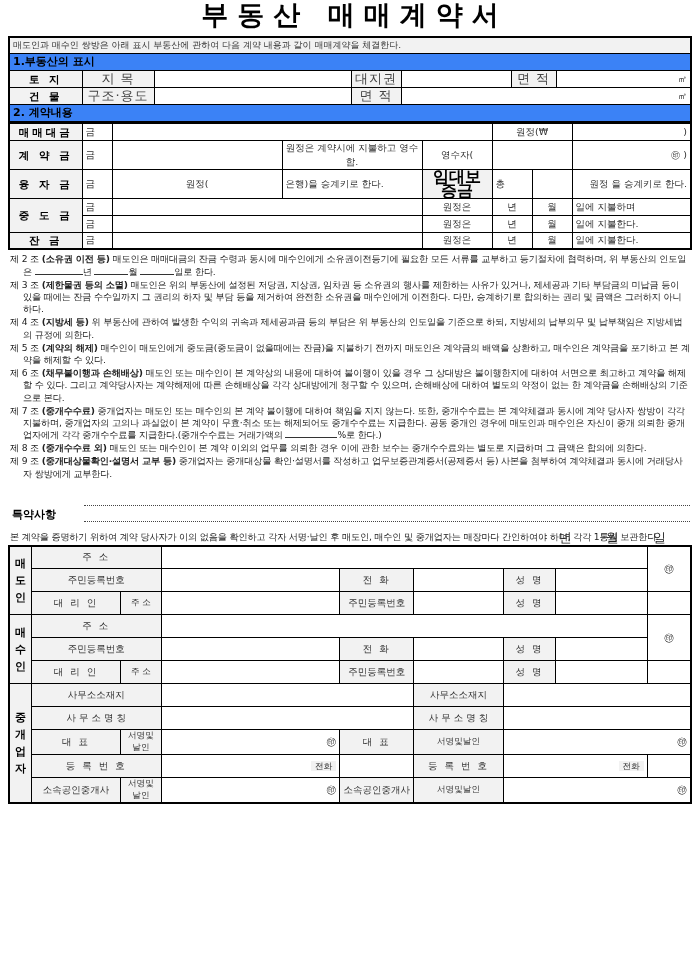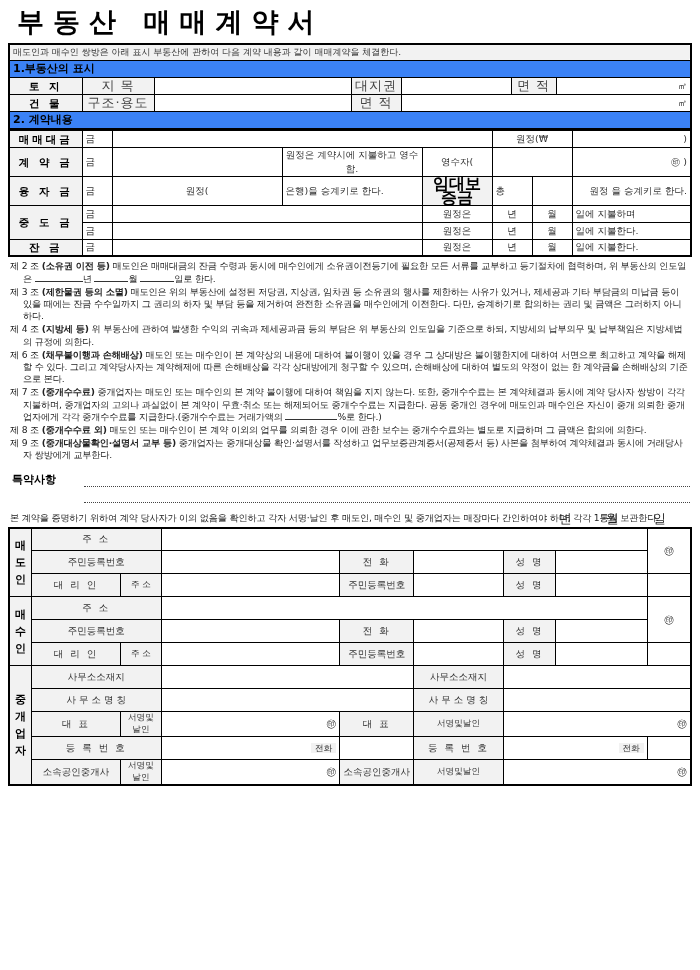--- a/index.html
+++ b/index.html
@@ -10,25 +10,25 @@
   body {
     width: 700px; height: 970px;
     font-family: "DejaVu Sans", "Liberation Sans", sans-serif;
     color: #000000;
     overflow: hidden;
   }
   .page { width: 700px; height: 970px; position: relative; padding: 0 8px; }
 
   
   .doc-title {
-    text-align: left;
+    text-align: center;
     font-size: 27px;
     font-weight: bold;
     letter-spacing: 9px;
-    padding: 7px 0 6px 0;
+    padding: 0 0 6px 0;
     line-height: 1.1;
     text-indent: 9px;
   }
 
   
   table.frm {
     width: 684px;
     border-collapse: collapse;
     table-layout: fixed;
     font-size: 10px;
@@ -108,20 +108,21 @@
   
   .special {
     width: 684px;
     display: flex;
     align-items: flex-start;
     padding: 6px 2px 2px 4px;
   }
   .special .sp-label {
     font-size: 11px; font-weight: bold; width: 72px; padding-top: 2px;
     letter-spacing: 0px;
+    margin-top: 16px;
   }
   .special .sp-lines { flex: 1; }
   .dotline {
     border-bottom: 1px dotted #444;
     height: 16px;
   }
   .dotline:first-child { height: 17px; }
 
   
   .closing {
@@ -304,20 +305,25 @@
       <b>(제한물권 등의 소멸)</b>
       <span>매도인은 위의 부동산에 설정된 저당권, 지상권, 임차권 등 소유권의 행사를 제한하는 사유가 있거나, 제세공과 기타 부담금의 미납금 등이 있을 때에는 잔금 수수일까지 그 권리의 하자 및 부담 등을 제거하여 완전한 소유권을 매수인에게 이전한다. 다만, 승계하기로 합의하는 권리 및 금액은 그러하지 아니하다.</span>
     </div>
 
     <div class="clause">
       <span class="no">제 4 조</span>
       <b>(지방세 등)</b>
       <span>위 부동산에 관하여 발생한 수익의 귀속과 제세공과금 등의 부담은 위 부동산의 인도일을 기준으로 하되, 지방세의 납부의무 및 납부책임은 지방세법의 규정에 의한다.</span>
     </div>
 
+    <div class="clause">
+      <span class="no">제 5 조</span>
+      <b>(계약의 해제)</b>
+      <span>매수인이 매도인에게 중도금(중도금이 없을때에는 잔금)을 지불하기 전까지 매도인은 계약금의 배액을 상환하고, 매수인은 계약금을 포기하고 본 계약을 해제할 수 있다.</span>
+    </div>
 
     <div class="clause">
       <span class="no">제 6 조</span>
       <b>(채무불이행과 손해배상)</b>
       <span>매도인 또는 매수인이 본 계약상의 내용에 대하여 불이행이 있을 경우 그 상대방은 불이행한지에 대하여 서면으로 최고하고 계약을 해제할 수 있다. 그리고 계약당사자는 계약해제에 따른 손해배상을 각각 상대방에게 청구할 수 있으며, 손해배상에 대하여 별도의 약정이 없는 한 계약금을 손해배상의 기준으로 본다.</span>
     </div>
 
     <div class="clause">
       <span class="no">제 7 조</span>
       <b>(중개수수료)</b>

